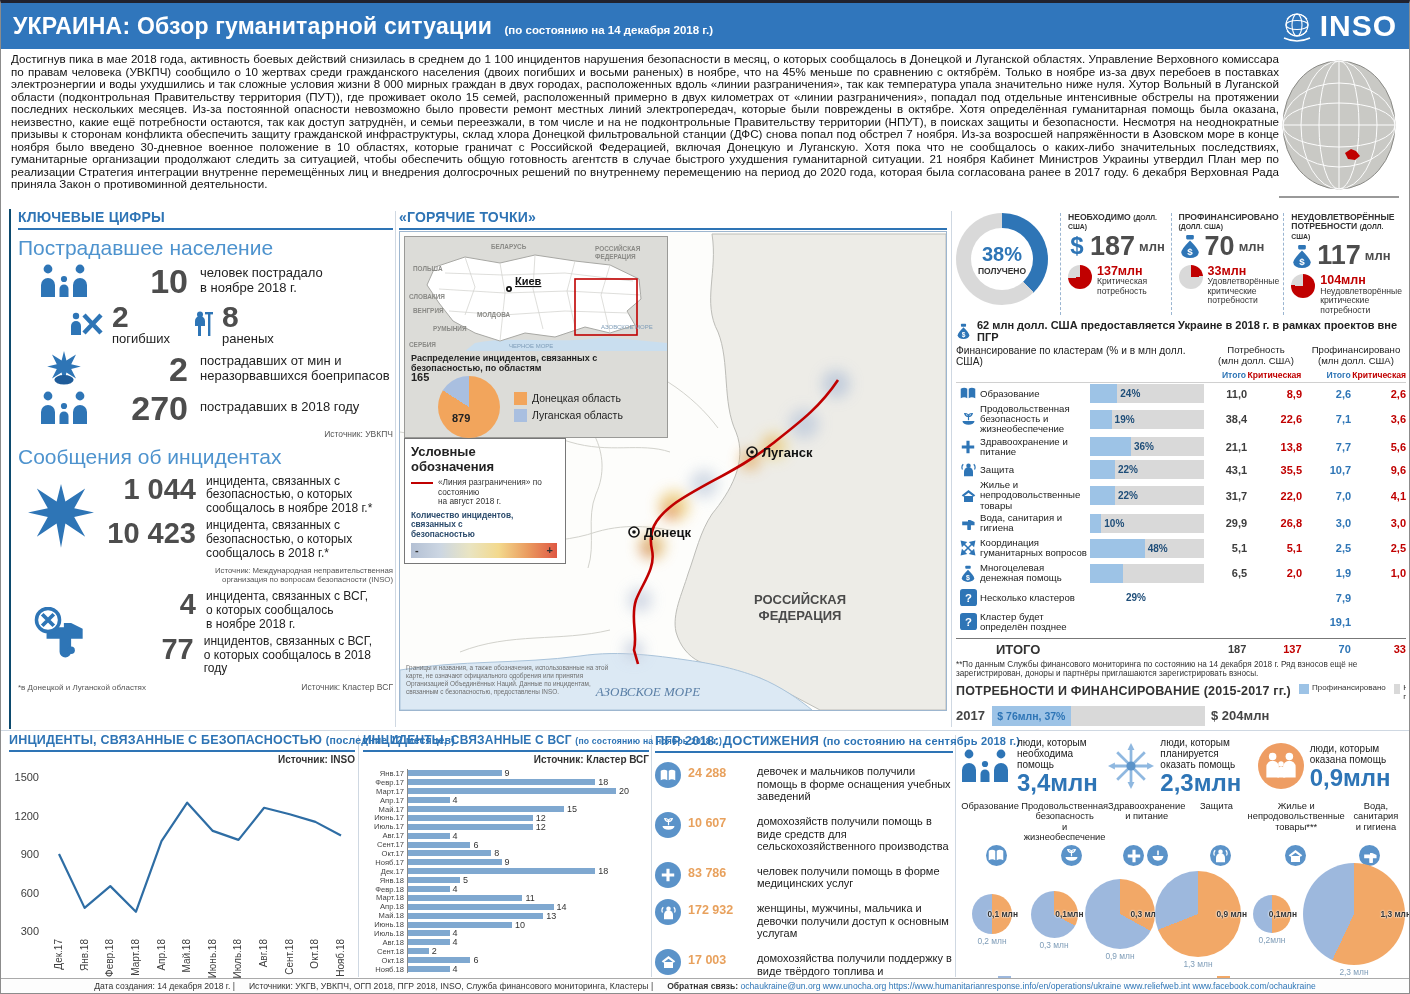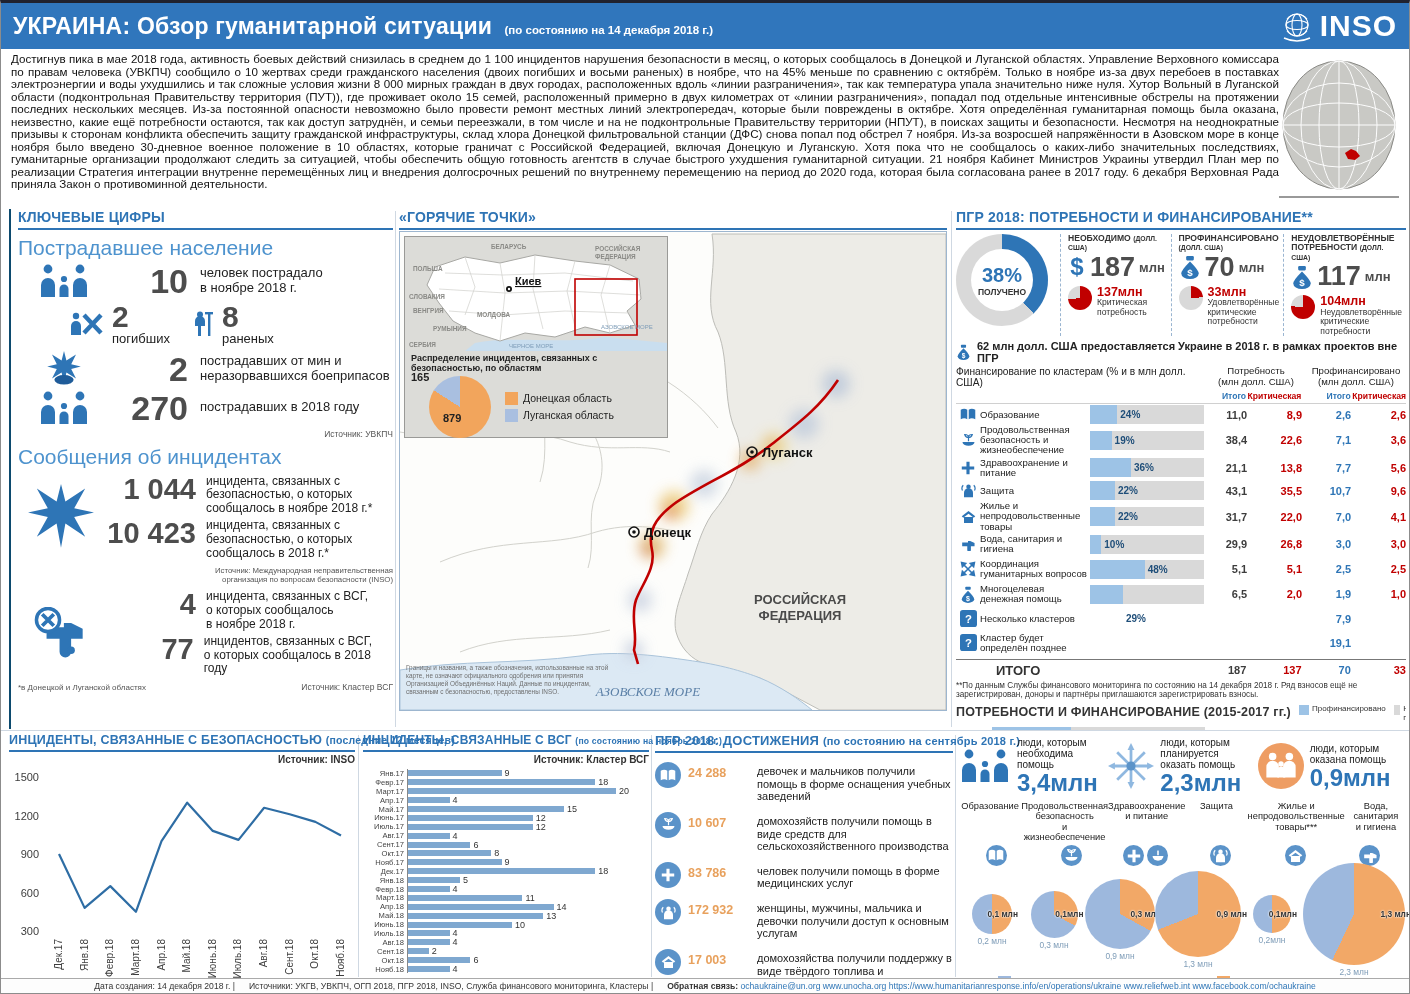--- a/index.html
+++ b/index.html
@@ -33,21 +33,21 @@
   .kf-row{display:flex;align-items:center;margin:4px 0;}
   .kf-num{font-size:34px;font-weight:bold;color:#4d4d4d;line-height:1;white-space:nowrap;}
   .kf-label{font-size:13px;color:#222;line-height:1.12;white-space:pre-line;}
   .icon svg{display:block;}
   .inc-label{font-size:12px;color:#222;line-height:1.15;white-space:pre-line;}
   
   .mapbox{position:absolute;left:0;top:22px;width:548px;height:480px;border:1px solid #9db6cf;background:#fcfcfa;}
   .inset{position:absolute;left:4px;top:4px;width:264px;height:202px;background:#DCDCD8;border:1px solid #9a9a97;}
   .inset-pie{position:absolute;left:0;top:114px;width:100%;padding:3px 6px;}
   .inset-pie .pt{font-size:9px;font-weight:bold;color:#222;line-height:1.1;}
-  .ipie-row{display:flex;align-items:center;margin-top:2px;}
+  .ipie-row{display:flex;align-items:center;margin-top:2px;margin-left:9px;}
   .ipie{width:62px;height:62px;border-radius:50%;position:relative;flex:0 0 auto;margin-left:18px;}
   .ipie .v879{position:absolute;left:14px;top:36px;font-size:11px;font-weight:bold;color:#222;}
   .v165{position:absolute;font-size:11px;font-weight:bold;color:#222;}
   .ileg{margin-left:14px;font-size:10.5px;color:#222;}
   .ileg div{display:flex;align-items:center;gap:5px;margin:4px 0;}
   .swatch{width:13px;height:13px;display:inline-block;}
   .legendbox{position:absolute;left:4px;top:206px;width:162px;background:#fff;border:1px solid #777;padding:5px 6px;}
   .legendbox h4{margin:0 0 4px 0;font-size:13px;color:#222;}
   .legendbox .li{font-size:8.3px;color:#333;line-height:1.15;margin-bottom:4px;display:flex;gap:5px;align-items:flex-start;}
   .redline{width:22px;height:0;border-top:2px solid #C00000;margin-top:4px;flex:0 0 auto;}
@@ -411,26 +411,39 @@
                   <span>Донецкая область</span>
                 </div>
               <div>
                   <span class="swatch" style="background:#A9BFE0;"></span>
                   <span>Луганская область</span>
                 </div>
             </div>
           </div>
         </div>
       </div>
+      <div class="legendbox">
+        <h4>Условные обозначения</h4>
+        <div class="li">
+            <span class="redline"></span>
+          <span style="white-space:pre-line;">«Линия разграничения» по состоянию
+на август 2018 г.</span>
+          </div>
+        <div class="li lt" style="white-space:pre-line;color:#2a4a6b;">Количество инцидентов, связанных с
+безопасностью</div>
+        <div class="gradbar">
+          <span style="left:4px;">-</span>
+          <span style="right:4px;">+</span>
+        </div>
+      </div>
       <div class="disclaimer">Границы и названия, а также обозначения, использованные на этой карте, не означают официального одобрения или принятия Организацией Объединённых Наций. Данные по инцидентам, связанным с безопасностью, предоставлены INSO.</div>
     </div>
   </div>
 
   <div class="col-right">
-    <div class="sec-head">ПГР 2018: ПОТРЕБНОСТИ И ФИНАНСИРОВАНИЕ**</div>
     <div class="fund-top">
       <div class="donut-wrap">
         <div class="donut" id="donut" style="background: conic-gradient(rgb(46, 117, 182) 0deg, rgb(46, 117, 182) 38%, rgb(217, 217, 217) 38%, rgb(217, 217, 217) 100%);"></div>
         <div class="donut-c">
             <span class="p">38%</span>
         <span class="l">ПОЛУЧЕНО</span>
           </div>
       </div>
       <div id="fund-stats" style="display:flex;flex:1;">
           <div class="fstat">

